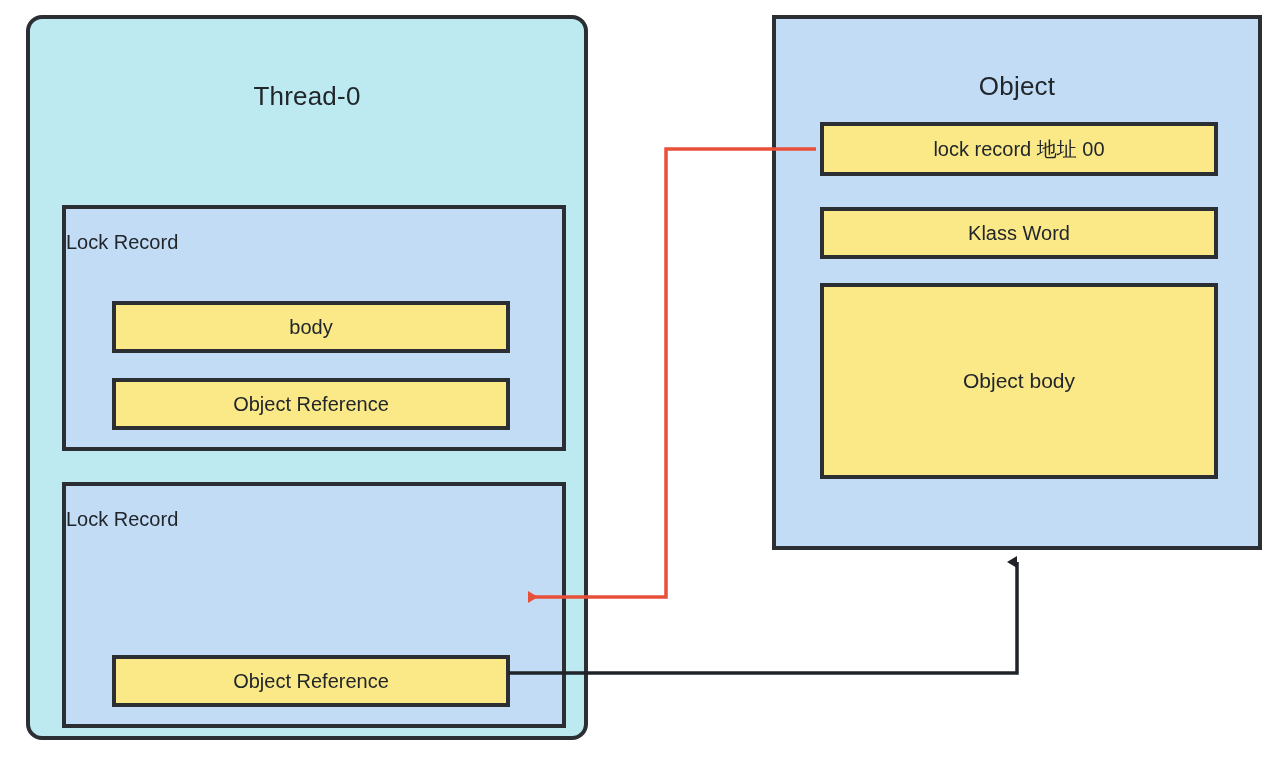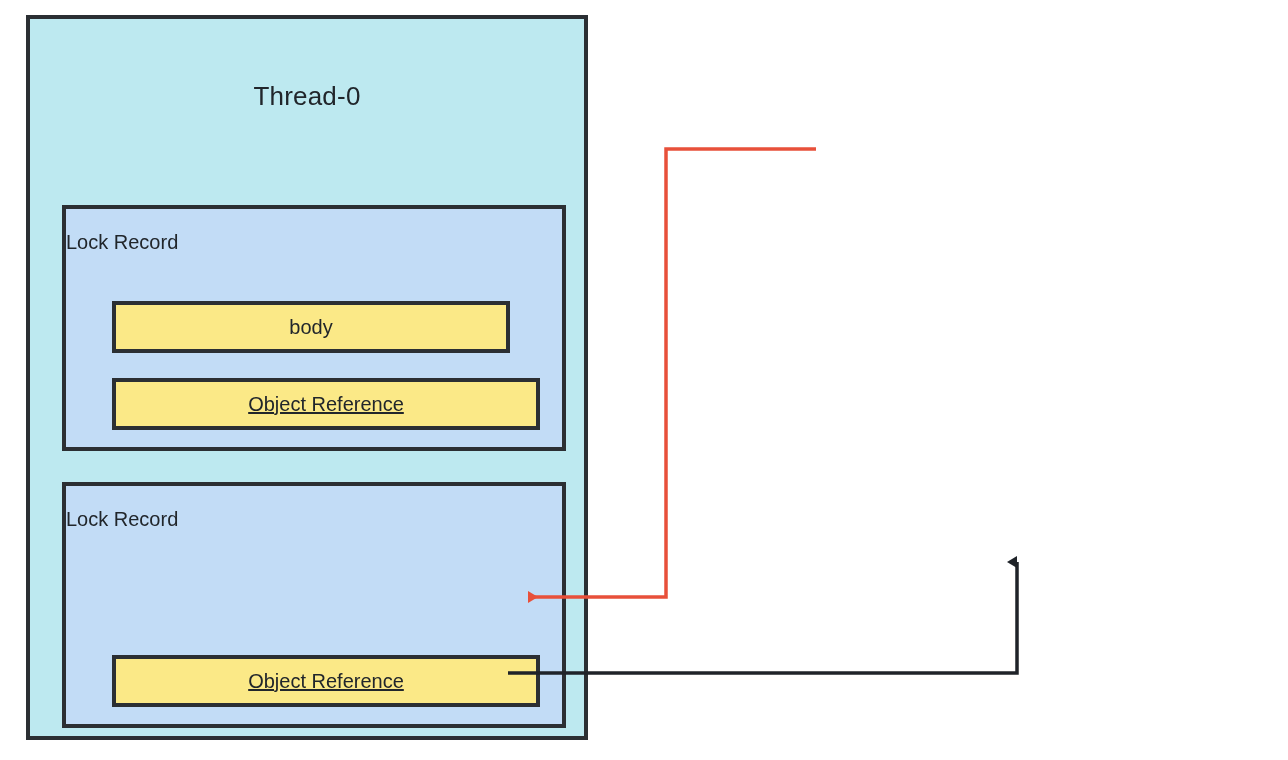--- a/index.html
+++ b/index.html
@@ -26,20 +26,21 @@
     position: absolute;
     border: 4px solid #2b2f33;
     box-sizing: border-box;
   }
   .panel-thread {
     left: 26px;
     top: 15px;
     width: 562px;
     height: 725px;
     background: #bde9f0;
+    border-radius: 16px;
   }
   .panel-object {
     left: 772px;
     top: 15px;
     width: 490px;
     height: 535px;
     background: #c2dcf6;
   }
 
   .panel-title {
@@ -83,21 +84,21 @@
     display: flex;
     align-items: center;
     justify-content: center;
     font-size: 20px;
     color: #21262b;
     text-align: center;
   }
 
   
   .slot-null  { left: 46px; top: 92px;  width: 398px; height: 52px; }
-  .slot-objref{ left: 46px; top: 169px; width: 428px; height: 52px; text-decoration: underline; }
+  .slot-objref{ left: 46px; top: 169px; width: 398px; height: 52px; }
 
   
   .slot-lockrec { left: 44px; top: 103px; width: 398px; height: 54px; }
   .slot-klass   { left: 44px; top: 188px; width: 398px; height: 52px; }
   .slot-body    { left: 44px; top: 264px; width: 398px; height: 196px; font-size: 21px; }
 
   
   .connectors {
     position: absolute;
     left: 0;
@@ -120,20 +121,27 @@
       <div class="slot slot-null">body</div>
       <div class="slot slot-objref">Object Reference</div>
     </div>
 
     <div class="lockrecord lr-2">
       <div class="lr-title">Lock Record</div>
       <div class="slot slot-objref">Object Reference</div>
     </div>
   </div>
 
+  <div class="panel panel-object">
+    <div class="panel-title">Object</div>
+
+    <div class="slot slot-lockrec">lock record 地址 00</div>
+    <div class="slot slot-klass">Klass Word</div>
+    <div class="slot slot-body">Object body</div>
+  </div>
 
   <svg class="connectors" viewBox="0 0 1288 760">
     <defs>
       <marker id="arrow-red-left" markerWidth="12" markerHeight="12" refX="10" refY="6" orient="auto" markerUnits="userSpaceOnUse">
         <path d="M 10 0 L 10 12 L 0 6 z" fill="#e8503a"></path>
       </marker>
       <marker id="arrow-black-up" markerWidth="12" markerHeight="12" refX="6" refY="10" orient="auto" markerUnits="userSpaceOnUse">
         <path d="M 0 10 L 12 10 L 6 0 z" fill="#1f2329"></path>
       </marker>
     </defs>

